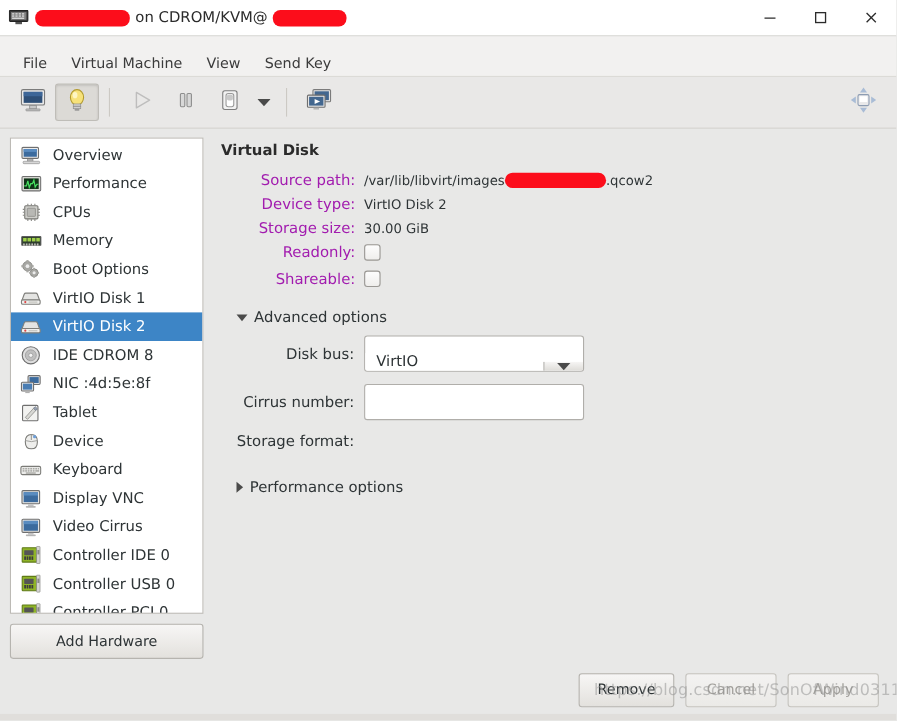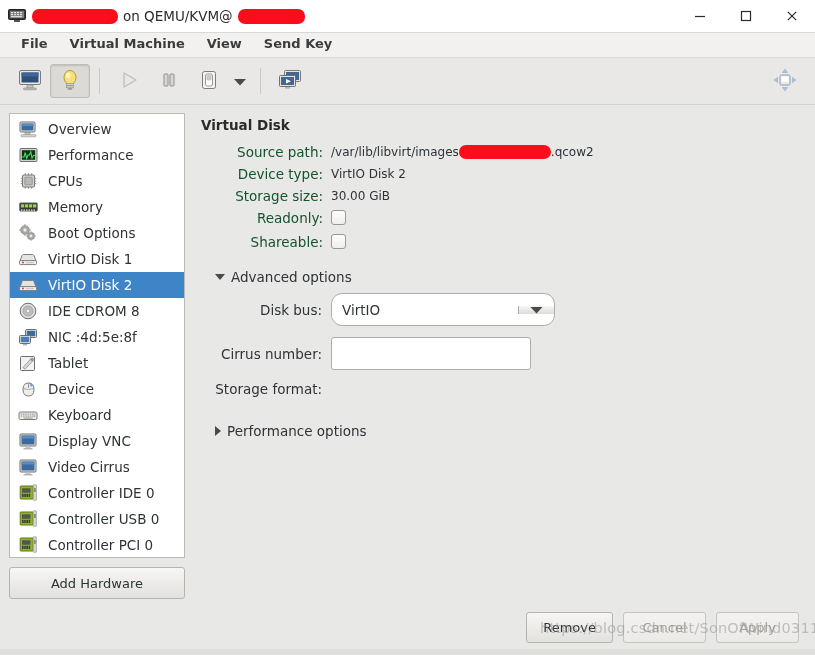--- a/index.html
+++ b/index.html
@@ -45,28 +45,27 @@
   .win-controls { display: flex; align-items: center; flex: none; }
   .win-btn {
     width: 46px; height: 32px;
     display: flex; align-items: center; justify-content: center;
     background: transparent; border: none; cursor: default;
   }
   .win-btn svg { display: block; }
 
   
   .menubar {
-    height: 25px;
+    height: 37px;
     background: #f2f1f0;
     border-bottom: 1px solid #dcdbd7;
-    display: flex; align-items: flex-start;
+    display: flex; align-items: flex-end;
     padding-left: 10px;
     gap: 0;
     flex: none;
-    font-weight: bold;
   }
   .menu-item {
     font-size: 13px;
     color: #3b3b3b;
     padding: 3px 11px;
     cursor: default;
     white-space: nowrap;
   }
 
   
@@ -152,21 +151,21 @@
     margin: 4px 0 9px 0;
   }
   .field-row {
     display: flex; align-items: center;
     margin-bottom: 3px;
     min-height: 19px;
   }
   .field-label {
     width: 130px; flex: none;
     text-align: right; padding-right: 8px;
-    font-size: 13.5px; color: #14532d;
+    font-size: 13.5px; color: #a21caf;
   }
   .field-value {
     font-size: 12px; color: #2e3436;
     display: flex; align-items: center;
     white-space: nowrap;
   }
   .redact-path {
     background: #fc0d1b;
     border-radius: 8px;
     display: inline-block;
@@ -196,24 +195,24 @@
   .adv-row {
     display: flex; align-items: center;
     margin-bottom: 11px;
   }
   .adv-label {
     width: 130px; flex: none;
     text-align: right; padding-right: 9px;
     font-size: 13.5px; color: #2e3436;
   }
   .combo {
-    width: 224px; height: 33px;
-    display: flex; align-items: center;
+    width: 200px; height: 33px;
+    display: flex; align-items: flex-end;
     border: 1px solid #b0aeaa;
-    border-radius: 11px;
+    border-radius: 3px;
     background: #ffffff;
     overflow: hidden;
     cursor: default;
   }
   .combo-text {
     flex: 1; display: flex; align-items: center;
     padding-left: 10px; font-size: 13.5px; color: #2e3436;
     background: #ffffff;
   }
   .combo-arrow {
@@ -284,21 +283,21 @@
           <rect x="3" y="5" width="2" height="1.2" fill="#ddd"></rect>
             <rect x="6" y="5" width="2" height="1.2" fill="#ddd"></rect>
           <rect x="9" y="5" width="2" height="1.2" fill="#ddd"></rect>
             <rect x="12" y="5" width="2" height="1.2" fill="#ddd"></rect>
           <rect x="3" y="7" width="11" height="1.2" fill="#ddd"></rect>
           <rect x="6" y="11" width="6" height="2" fill="#555"></rect>
         </svg>
       </span>
       <span class="title-text">
         <span class="redact r1"></span>
-        <span>on QEMU/KVM@</span>
+        <span>on CDROM/KVM@</span>
         <span class="redact r2"></span>
       </span>
     </div>
     <div class="win-controls">
       <div class="win-btn">
         <svg width="14" height="14" viewBox="0 0 14 14">
             <line x1="2" y1="7.5" x2="12" y2="7.5" stroke="#2b2b2b" stroke-width="1.2"></line>
           </svg>
       </div>
       <div class="win-btn">

